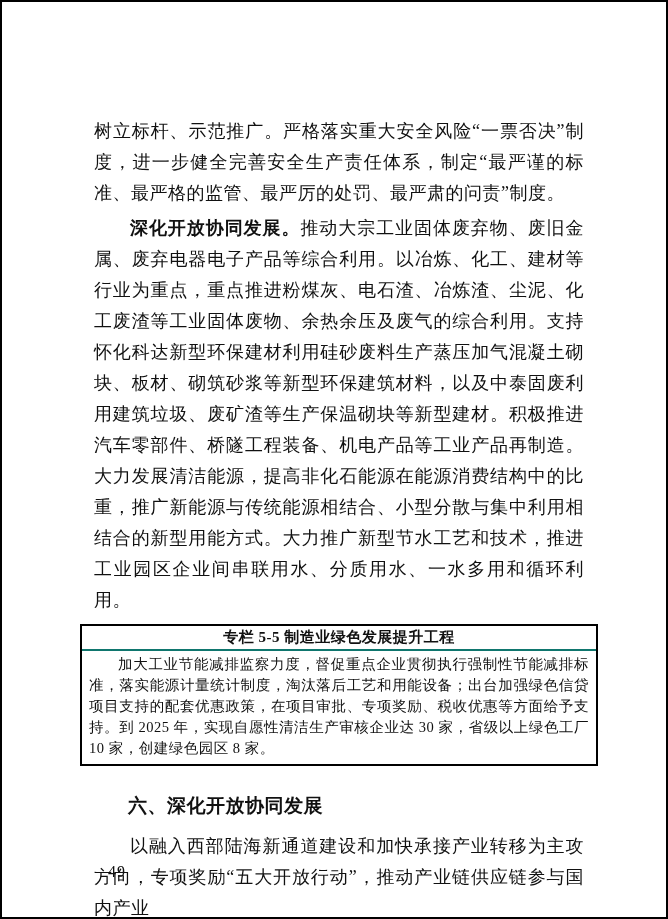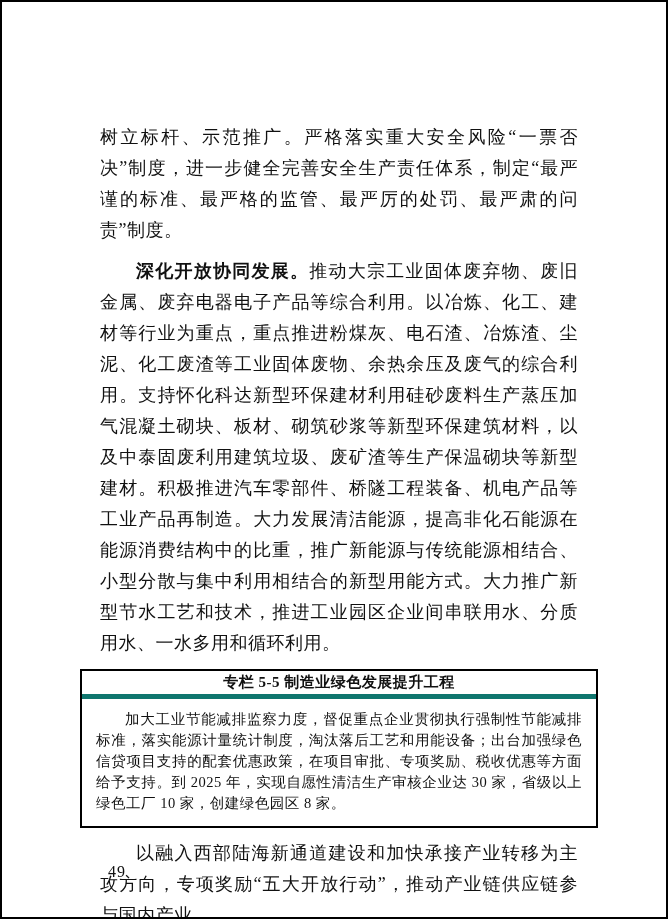--- a/index.html
+++ b/index.html
@@ -19,46 +19,46 @@
     left: 88px;
     top: 110px;
     width: 498px;
   }
   .para {
     font-size: 18px;
     line-height: 31px;
     text-align: justify;
     text-justify: inter-ideograph;
     letter-spacing: 0.5px;
-    margin: 10px;
+    margin: 4px;
   }
   .para.indent { text-indent: 2em; }
   .lead-bold { font-weight: bold; }
   .column-box {
     box-sizing: border-box;
     margin: 8px -10px 0 -10px;
     border: 2px solid #000000;
   }
   .column-box-title {
     font-size: 15px;
     font-weight: bold;
     text-align: center;
     line-height: 23px;
-    border-bottom: 5px solid #0f766e;
+    border-bottom: 2px solid #0f766e;
     letter-spacing: 0.5px;
   }
   .column-box-body {
     font-size: 14.5px;
     line-height: 21px;
     text-align: justify;
     text-justify: inter-ideograph;
     text-indent: 2em;
     letter-spacing: 0.5px;
     padding: 3px 7px 5px 7px;
-    margin: 7px;
+    margin: 0;
   }
   .section-heading {
     font-size: 19px;
     font-weight: bold;
     margin: 27px 0 12px 0;
     text-indent: 2em;
     letter-spacing: 0.5px;
   }
   .page-number {
     position: absolute;
@@ -76,19 +76,20 @@
 
     <p class="para">树立标杆、示范推广。严格落实重大安全风险“一票否决”制度，进一步健全完善安全生产责任体系，制定“最严谨的标准、最严格的监管、最严厉的处罚、最严肃的问责”制度。</p>
 
     <p class="para indent"><span class="lead-bold">深化开放协同发展。</span><span>推动大宗工业固体废弃物、废旧金属、废弃电器电子产品等综合利用。以冶炼、化工、建材等行业为重点，重点推进粉煤灰、电石渣、冶炼渣、尘泥、化工废渣等工业固体废物、余热余压及废气的综合利用。支持怀化科达新型环保建材利用硅砂废料生产蒸压加气混凝土砌块、板材、砌筑砂浆等新型环保建筑材料，以及中泰固废利用建筑垃圾、废矿渣等生产保温砌块等新型建材。积极推进汽车零部件、桥隧工程装备、机电产品等工业产品再制造。大力发展清洁能源，提高非化石能源在能源消费结构中的比重，推广新能源与传统能源相结合、小型分散与集中利用相结合的新型用能方式。大力推广新型节水工艺和技术，推进工业园区企业间串联用水、分质用水、一水多用和循环利用。</span></p>
 
     <div class="column-box">
       <div class="column-box-title">专栏 5-5  制造业绿色发展提升工程</div>
       <p class="column-box-body">加大工业节能减排监察力度，督促重点企业贯彻执行强制性节能减排标准，落实能源计量统计制度，淘汰落后工艺和用能设备；出台加强绿色信贷项目支持的配套优惠政策，在项目审批、专项奖励、税收优惠等方面给予支持。到 2025 年，实现自愿性清洁生产审核企业达 30 家，省级以上绿色工厂 10 家，创建绿色园区 8 家。</p>
     </div>
 
+    <div class="section-heading">六、深化开放协同发展</div>
 
     <p class="para indent">以融入西部陆海新通道建设和加快承接产业转移为主攻方向，专项奖励“五大开放行动”，推动产业链供应链参与国内产业</p>
 
   </div>
 
   <div class="page-number">49</div>
 </div>
 
 </body></html>

